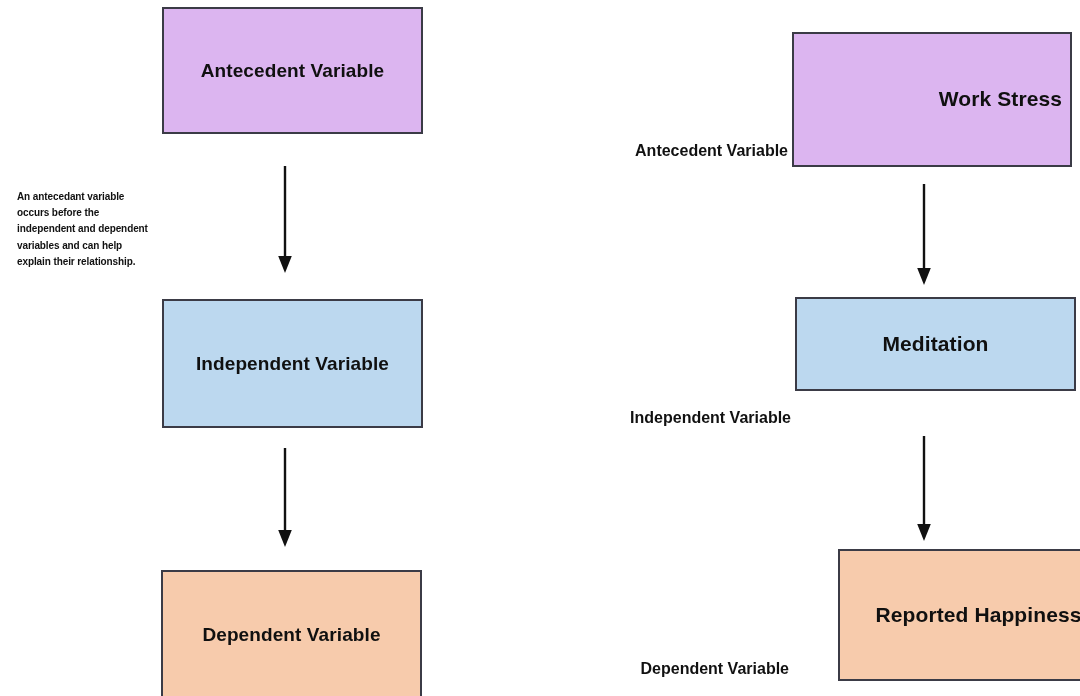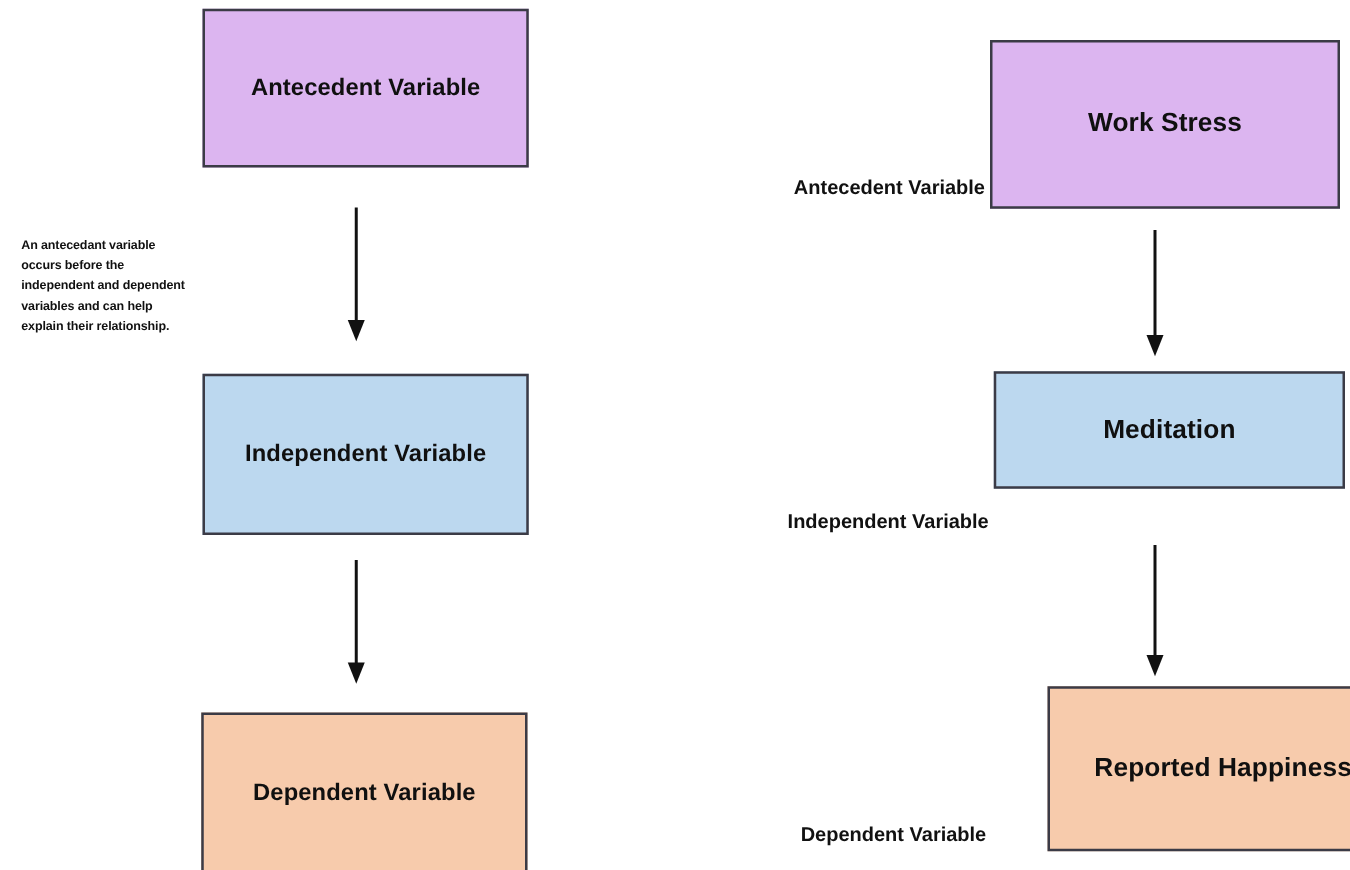--- a/index.html
+++ b/index.html
@@ -62,20 +62,21 @@
     background: #f7cbac;
     font-size: 19px;
   }
 
   
   #box-work-stress {
     left: 780px; top: 32px;
     width: 280px; height: 135px;
     background: #dcb5f0;
     font-size: 21px;
+    text-align: right;
   }
   #box-meditation {
     left: 783px; top: 297px;
     width: 281px; height: 94px;
     background: #bcd8ef;
     font-size: 21px;
   }
   #box-reported-happiness {
     left: 782px; top: 549px;
     width: 281px; height: 132px;

